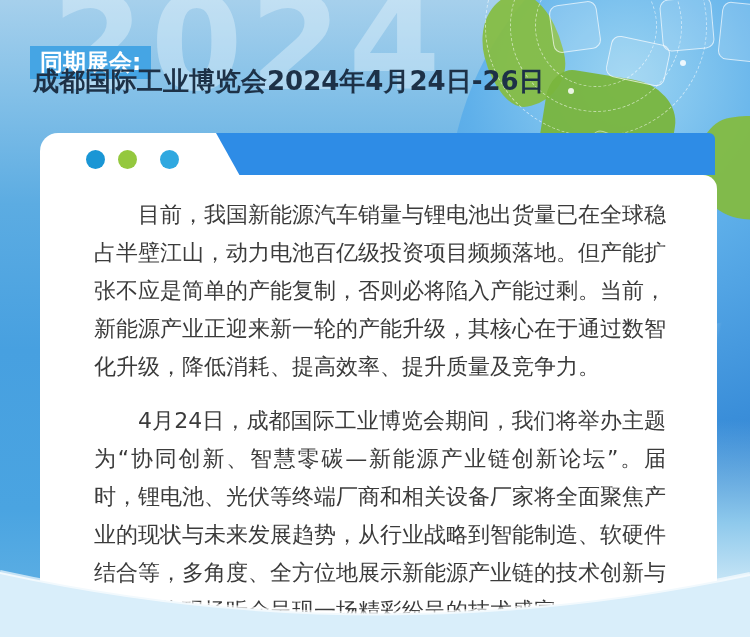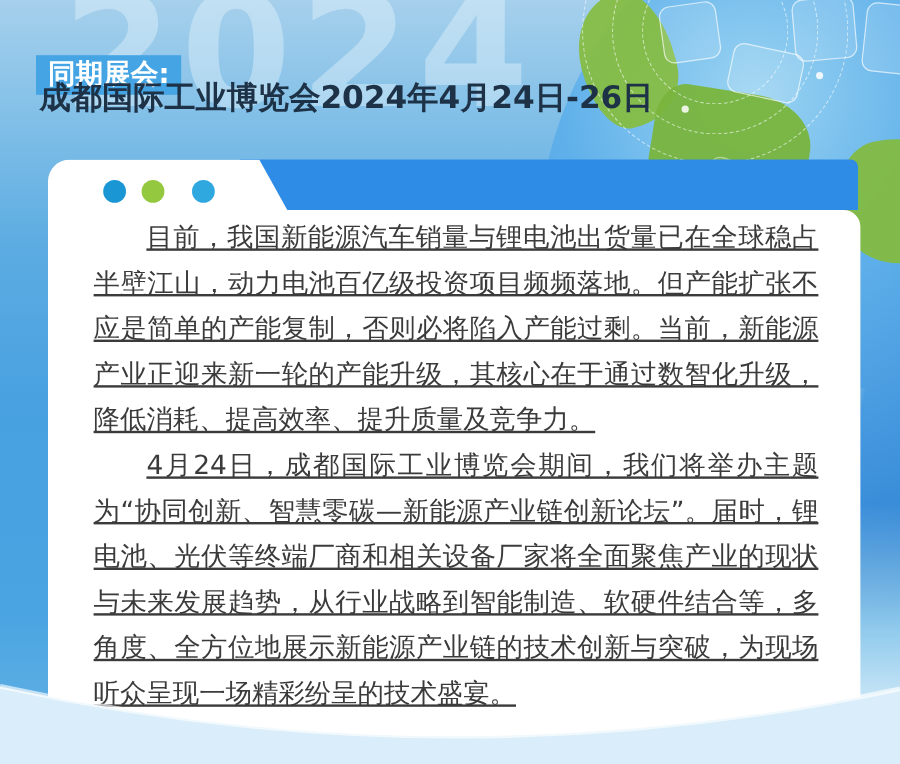--- a/index.html
+++ b/index.html
@@ -70,21 +70,21 @@
     background:#ffffff; border-radius:0 14px 0 0;
   }
   .dot{position:absolute; top:150px; width:19px; height:19px; border-radius:50%; z-index:7;}
   .dot-1{left:86px;} .dot-2{left:118px;} .dot-3{left:160px;}
   
   .card-text{
     position:absolute; left:78px; top:180px; width:604px; z-index:7;
     font-size:22px; line-height:38px; color:#3b3b3b;
     text-align:justify;
   }
-  .card-text p{margin:0; text-indent:2em;text-decoration:underline;}
+  .card-text p{margin:16px; text-indent:2em;}
   
   .wave{position:absolute; left:0; top:557px; width:750px; height:80px; z-index:9; display:block;}
 </style>
 </head>
 <body>
 
 <div class="page">
 
   <div class="watermark">2024</div>
 

